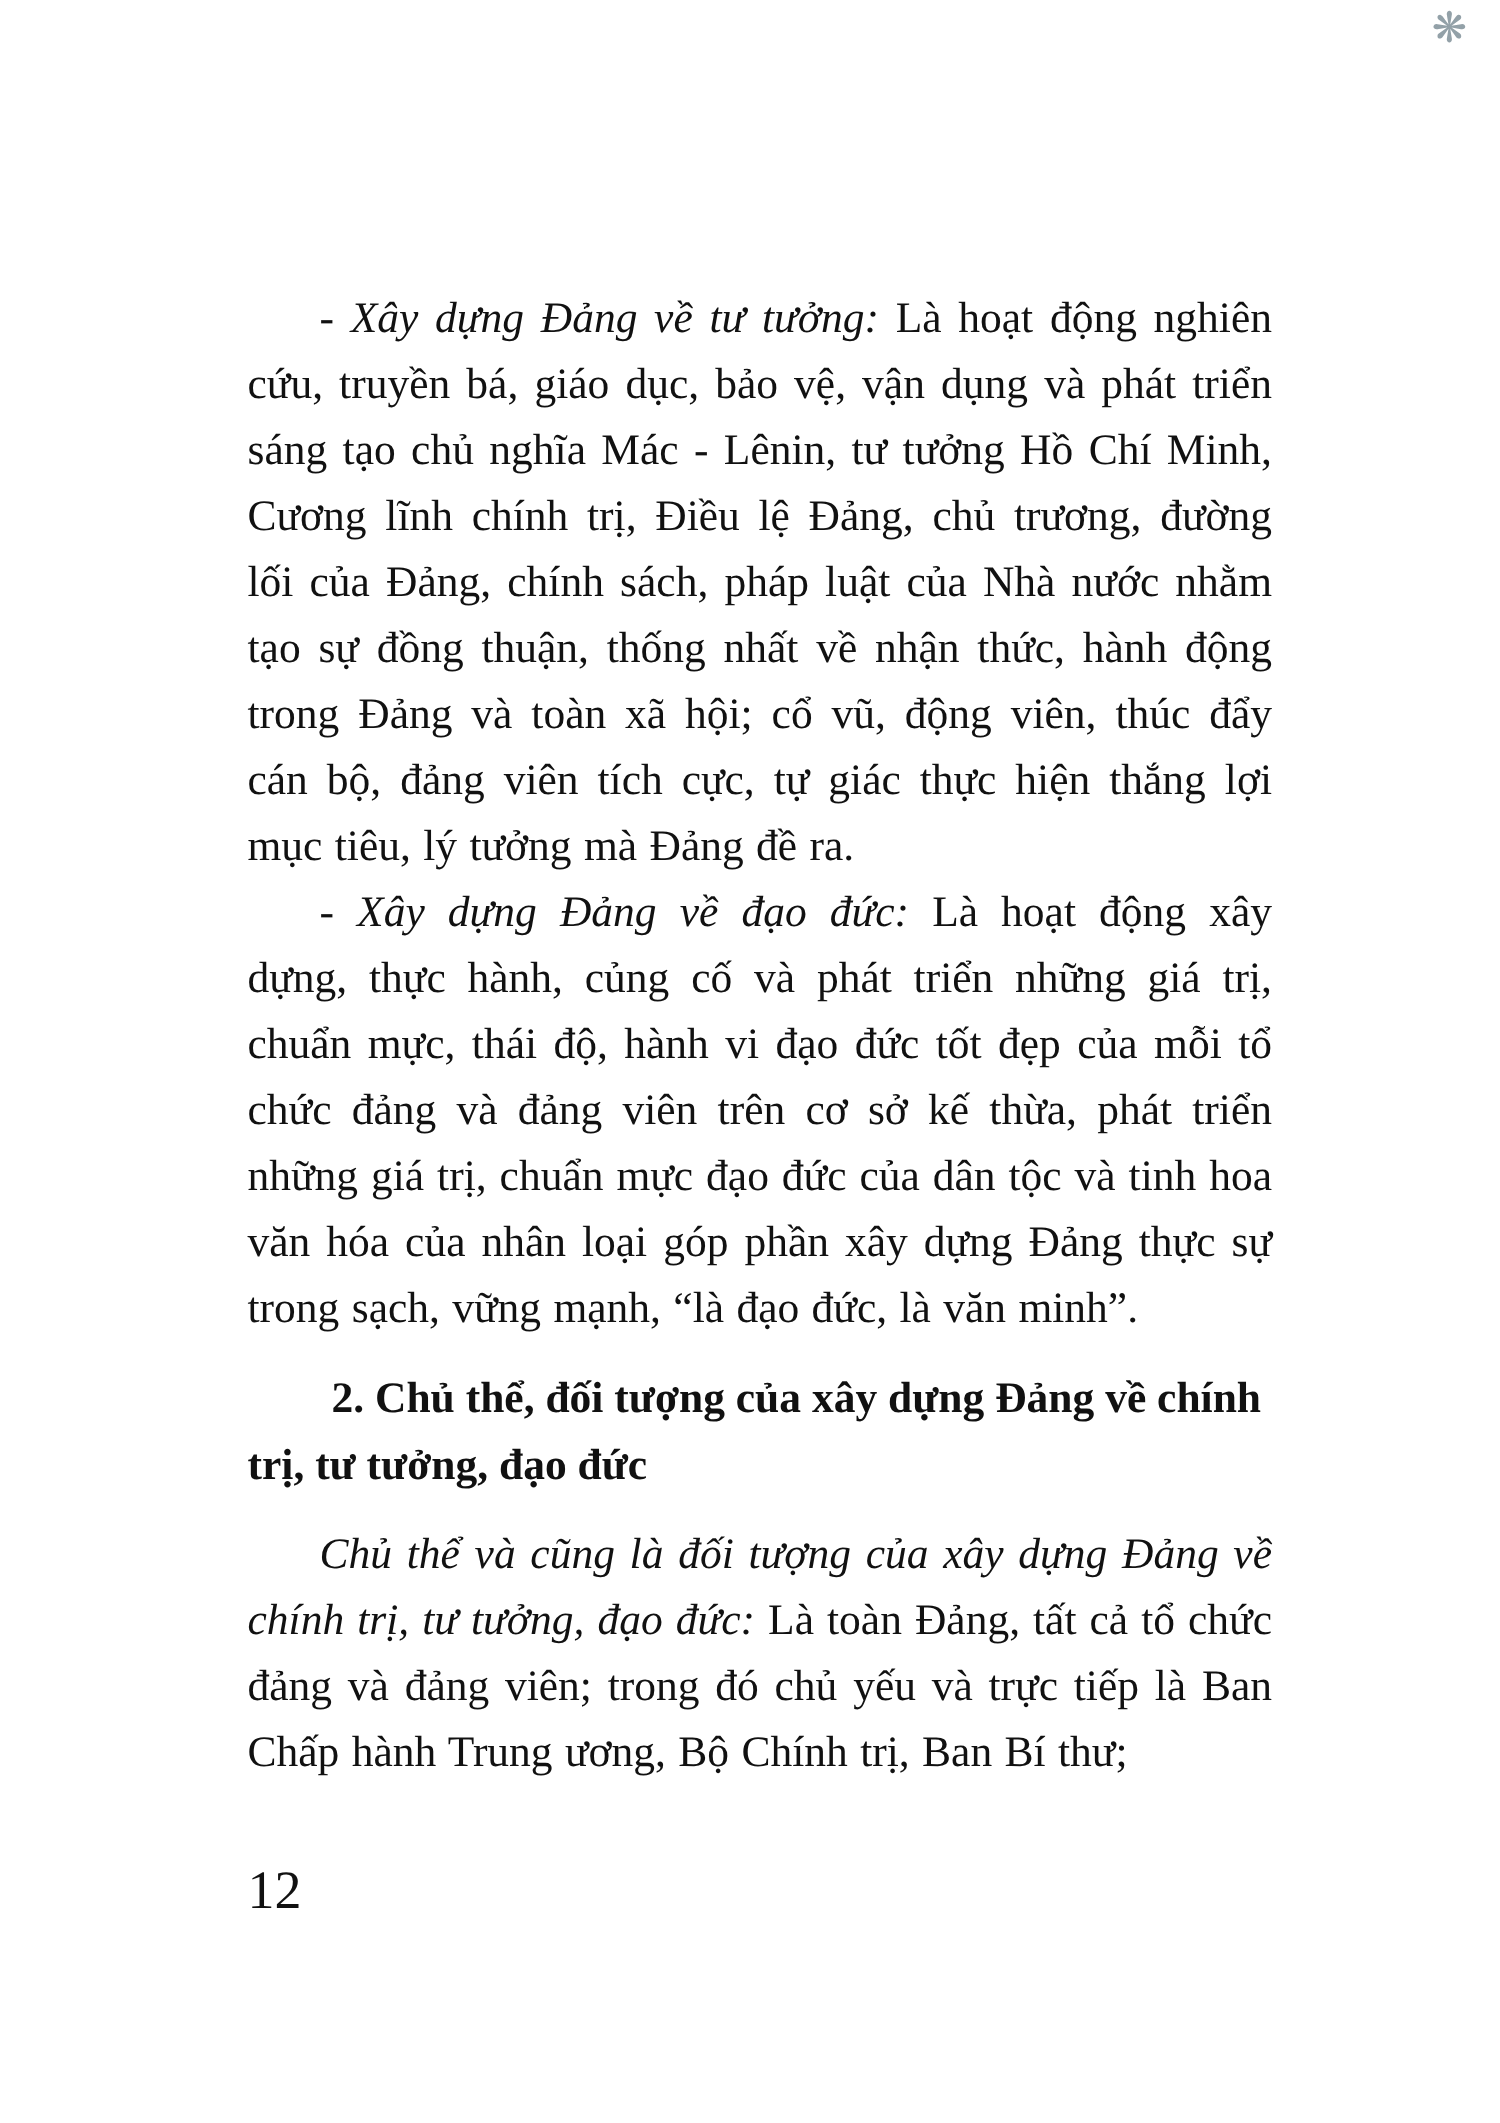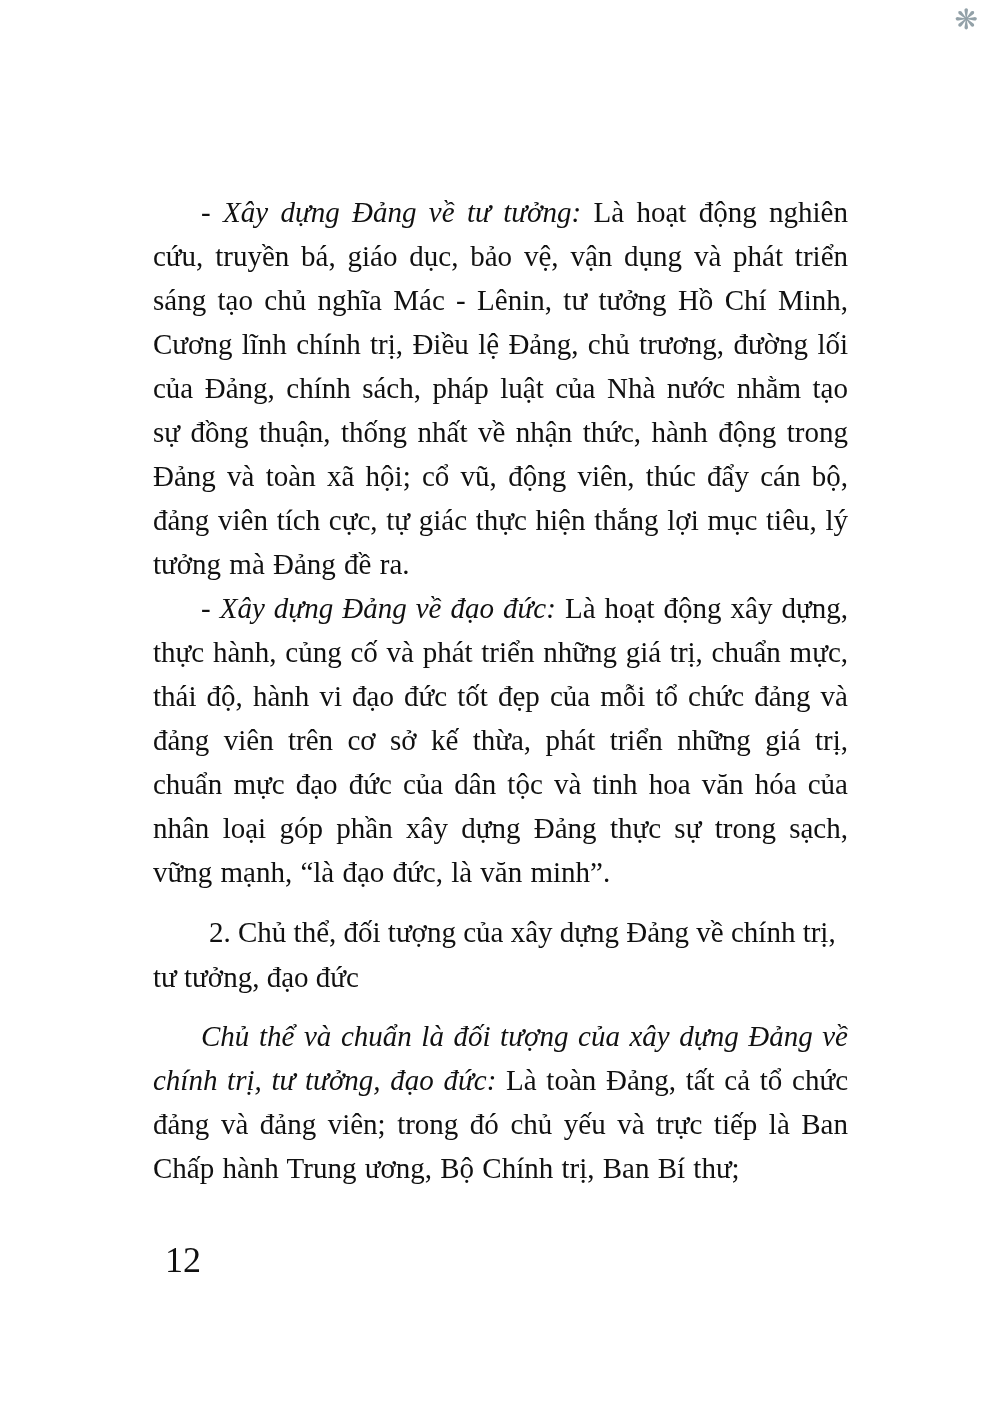--- a/index.html
+++ b/index.html
@@ -22,40 +22,40 @@
     top: 6px;
     right: 22px;
     font-size: 28px;
     color: #93a1a8;
     line-height: 1;
     user-select: none;
   }
   .content {
     position: absolute;
     top: 190px;
-    left: 153px;
+    left: 165px;
     right: 152px;
   }
   p.body-para {
     margin: 0;
     font-size: 29px;
     line-height: 44px;
     text-align: justify;
     text-align-last: left;
     text-indent: 48px;
     word-spacing: 1px;
   }
   .lead-italic {
     font-style: italic;
   }
   h2.section-heading {
     margin: 16px 0 14px 0;
     font-size: 29px;
     line-height: 45px;
-    font-weight: normal;
+    font-weight: bold;
     text-align: left;
     text-indent: 56px;
   }
   .page-number {
     position: absolute;
     left: 165px;
     top: 1238px;
     font-size: 36px;
     line-height: 44px;
   }
@@ -68,19 +68,19 @@
   <span class="deco">❋</span>
 
   <div class="content">
 
     <p class="body-para"><span class="lead-italic">- Xây dựng Đảng về tư tưởng:</span> <span>Là hoạt động nghiên cứu, truyền bá, giáo dục, bảo vệ, vận dụng và phát triển sáng tạo chủ nghĩa Mác - Lênin, tư tưởng Hồ Chí Minh, Cương lĩnh chính trị, Điều lệ Đảng, chủ trương, đường lối của Đảng, chính sách, pháp luật của Nhà nước nhằm tạo sự đồng thuận, thống nhất về nhận thức, hành động trong Đảng và toàn xã hội; cổ vũ, động viên, thúc đẩy cán bộ, đảng viên tích cực, tự giác thực hiện thắng lợi mục tiêu, lý tưởng mà Đảng đề ra.</span></p>
 
     <p class="body-para"><span class="lead-italic">- Xây dựng Đảng về đạo đức:</span> <span>Là hoạt động xây dựng, thực hành, củng cố và phát triển những giá trị, chuẩn mực, thái độ, hành vi đạo đức tốt đẹp của mỗi tổ chức đảng và đảng viên trên cơ sở kế thừa, phát triển những giá trị, chuẩn mực đạo đức của dân tộc và tinh hoa văn hóa của nhân loại góp phần xây dựng Đảng thực sự trong sạch, vững mạnh, “là đạo đức, là văn minh”.</span></p>
 
     <h2 class="section-heading">2. Chủ thể, đối tượng của xây dựng Đảng về chính trị, tư tưởng, đạo đức</h2>
 
-    <p class="body-para"><span class="lead-italic">Chủ thể và chuẩn là đối tượng của xây dựng Đảng về chính trị, tư tưởng, đạo đức:</span> <span>Là toàn Đảng, tất cả tổ chức đảng và đảng viên; trong đó chủ yếu và trực tiếp là Ban Chấp hành Trung ương, Bộ Chính trị, Ban Bí thư;</span></p>
+    <p class="body-para"><span class="lead-italic">Chủ thể và cũng là đối tượng của xây dựng Đảng về chính trị, tư tưởng, đạo đức:</span> <span>Là toàn Đảng, tất cả tổ chức đảng và đảng viên; trong đó chủ yếu và trực tiếp là Ban Chấp hành Trung ương, Bộ Chính trị, Ban Bí thư;</span></p>
 
   </div>
 
   <div class="page-number">12</div>
 
 </div>
 
 </body></html>

